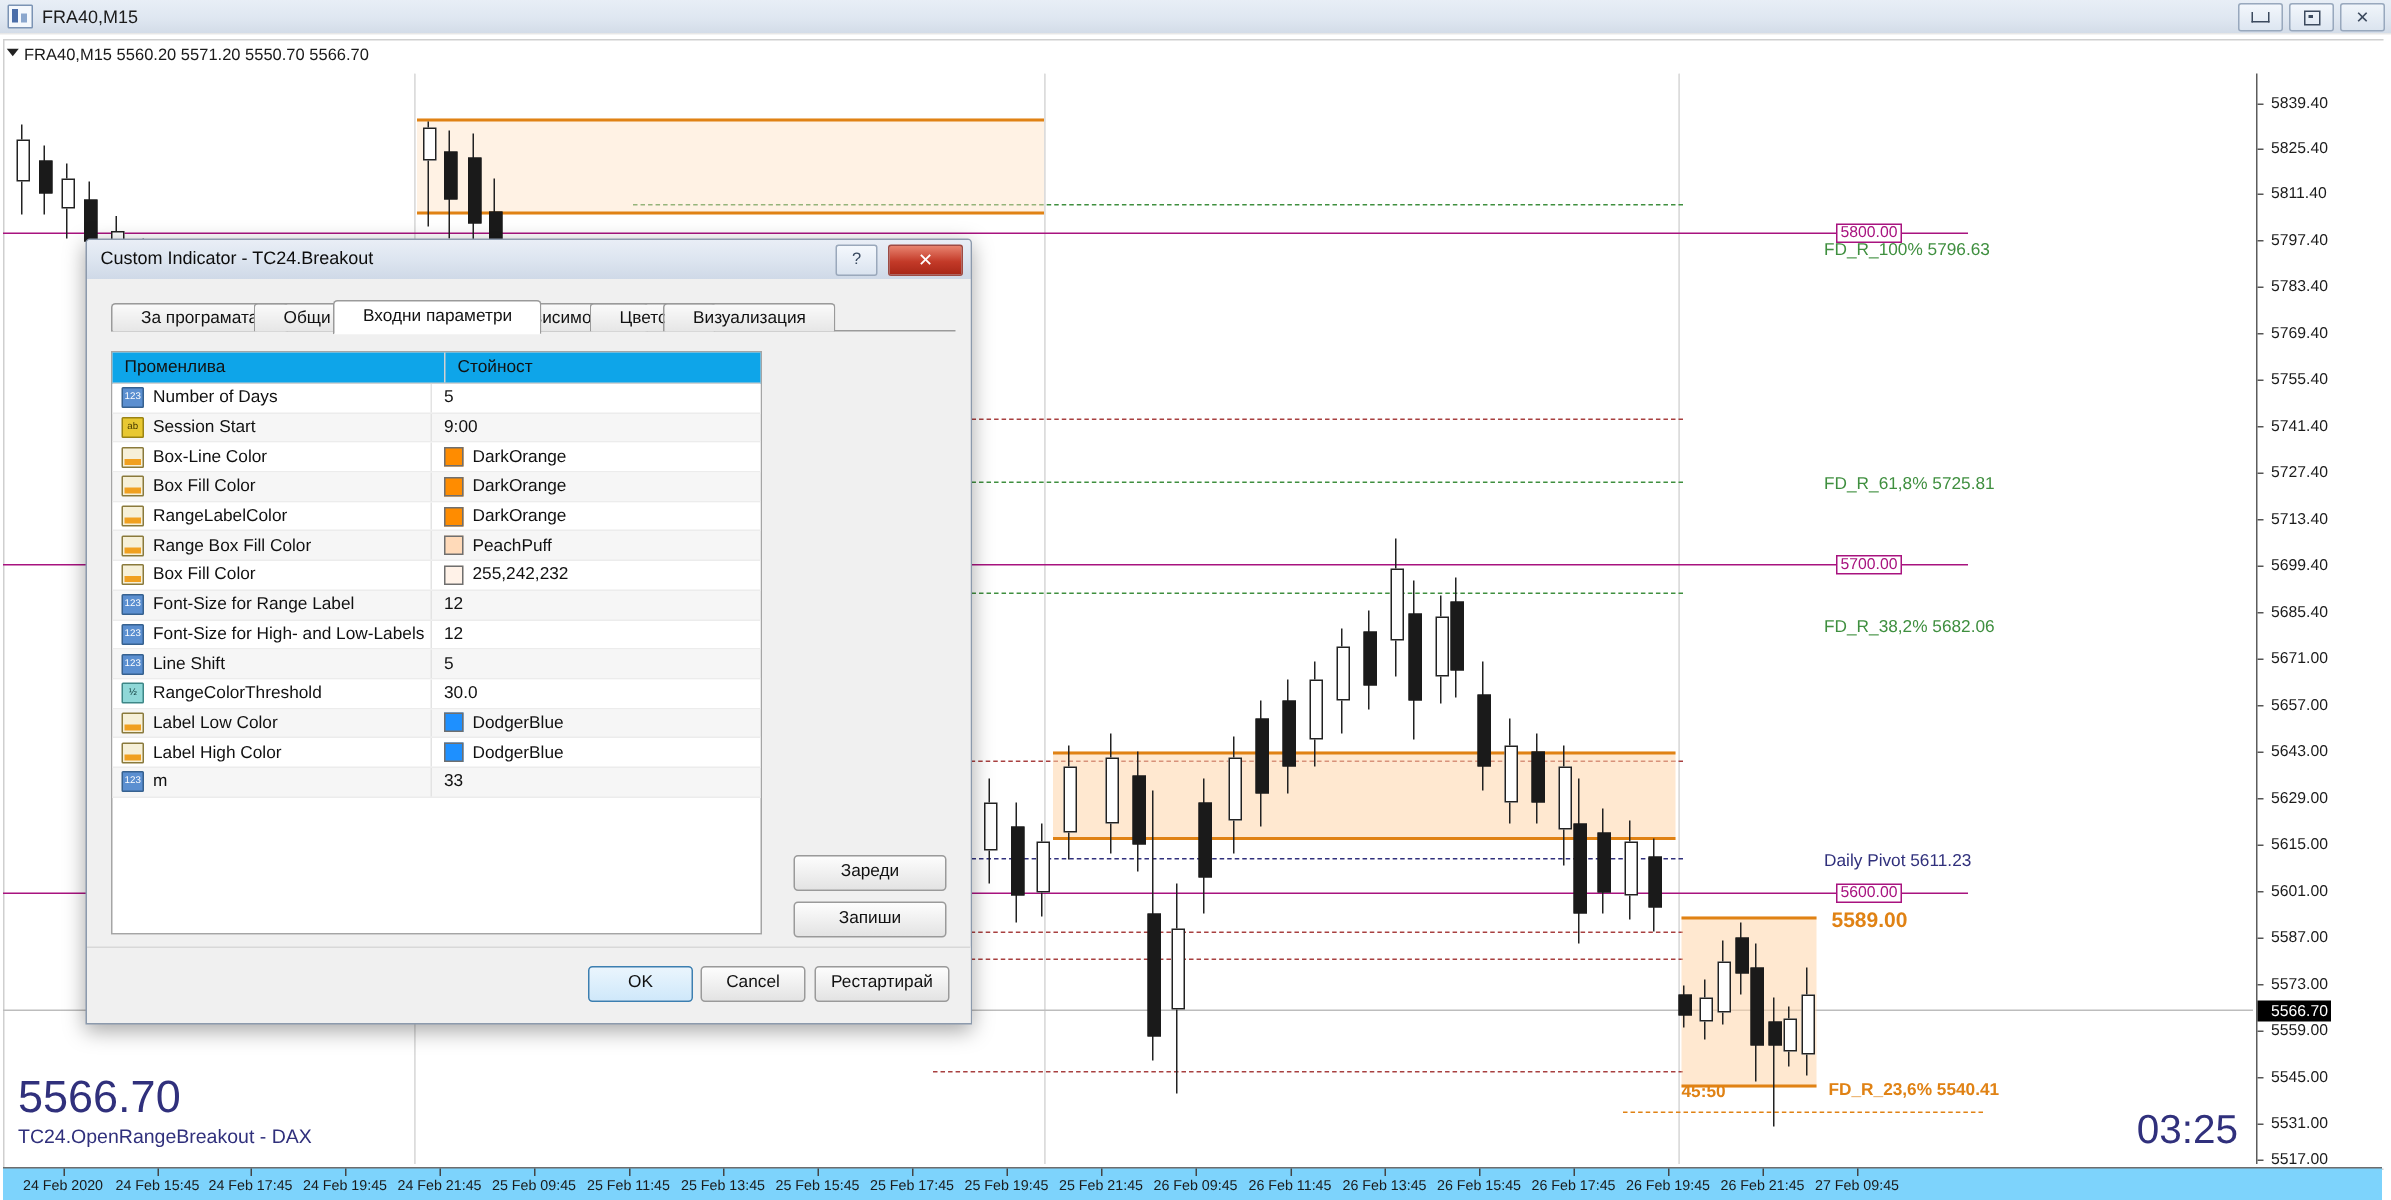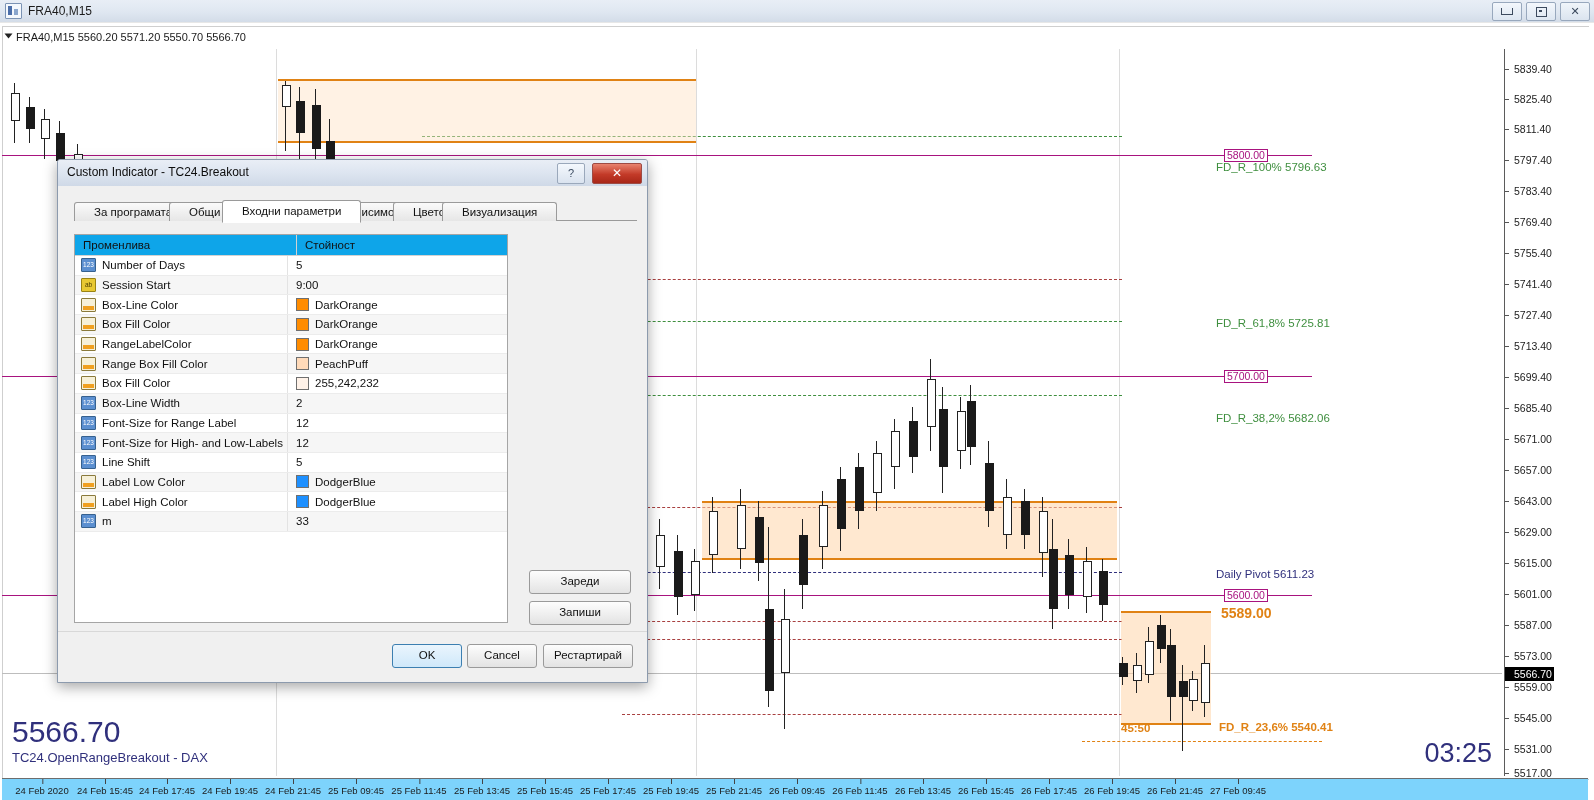--- a/index.html
+++ b/index.html
@@ -522,29 +522,20 @@
                 <span class="pname">Box Fill Color</span>
               </div>
               <div class="gc-val">
                 <span class="swatch" style="background: rgb(255, 242, 232);"></span>
                 <span>255,242,232</span>
               </div>
             </div>
             <div class="grow">
               <div class="gc-var">
                 <span class="picon num">123</span>
-                <span class="pname">Box-Line Width</span>
-              </div>
-              <div class="gc-val">
-                <span>2</span>
-              </div>
-            </div>
-            <div class="grow">
-              <div class="gc-var">
-                <span class="picon num">123</span>
                 <span class="pname">Font-Size for Range Label</span>
               </div>
               <div class="gc-val">
                 <span>12</span>
               </div>
             </div>
             <div class="grow">
               <div class="gc-var">
                 <span class="picon num">123</span>
                 <span class="pname">Font-Size for High- and Low-Labels</span>
@@ -553,20 +544,29 @@
                 <span>12</span>
               </div>
             </div>
             <div class="grow">
               <div class="gc-var">
                 <span class="picon num">123</span>
                 <span class="pname">Line Shift</span>
               </div>
               <div class="gc-val">
                 <span>5</span>
+              </div>
+            </div>
+            <div class="grow">
+              <div class="gc-var">
+                <span class="picon flt">½</span>
+                <span class="pname">RangeColorThreshold</span>
+              </div>
+              <div class="gc-val">
+                <span>30.0</span>
               </div>
             </div>
             <div class="grow">
               <div class="gc-var">
                 <span class="picon col"></span>
                 <span class="pname">Label Low Color</span>
               </div>
               <div class="gc-val">
                 <span class="swatch" style="background: rgb(30, 144, 255);"></span>
                 <span>DodgerBlue</span>

